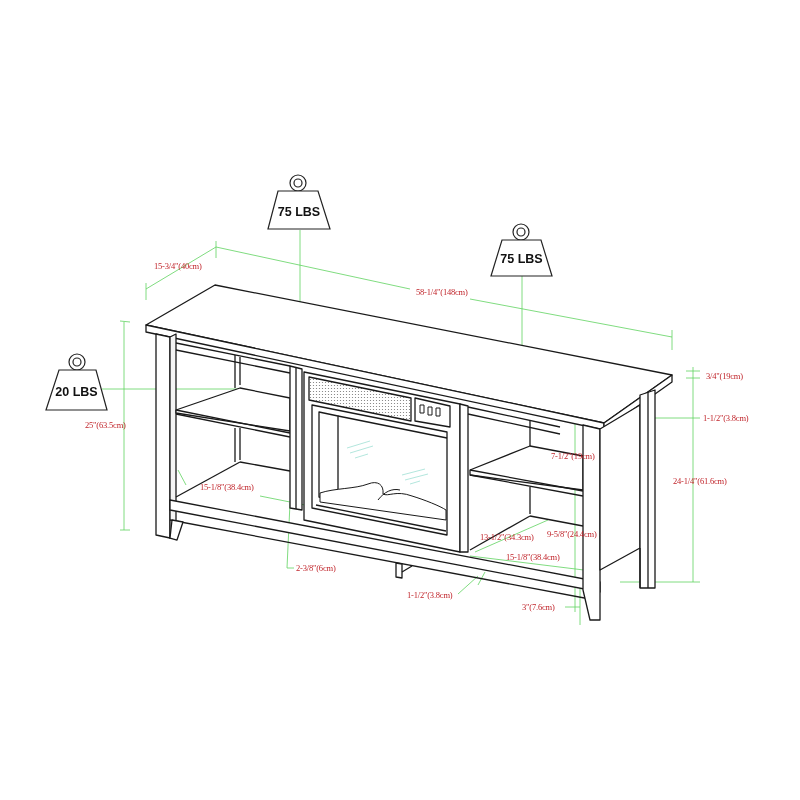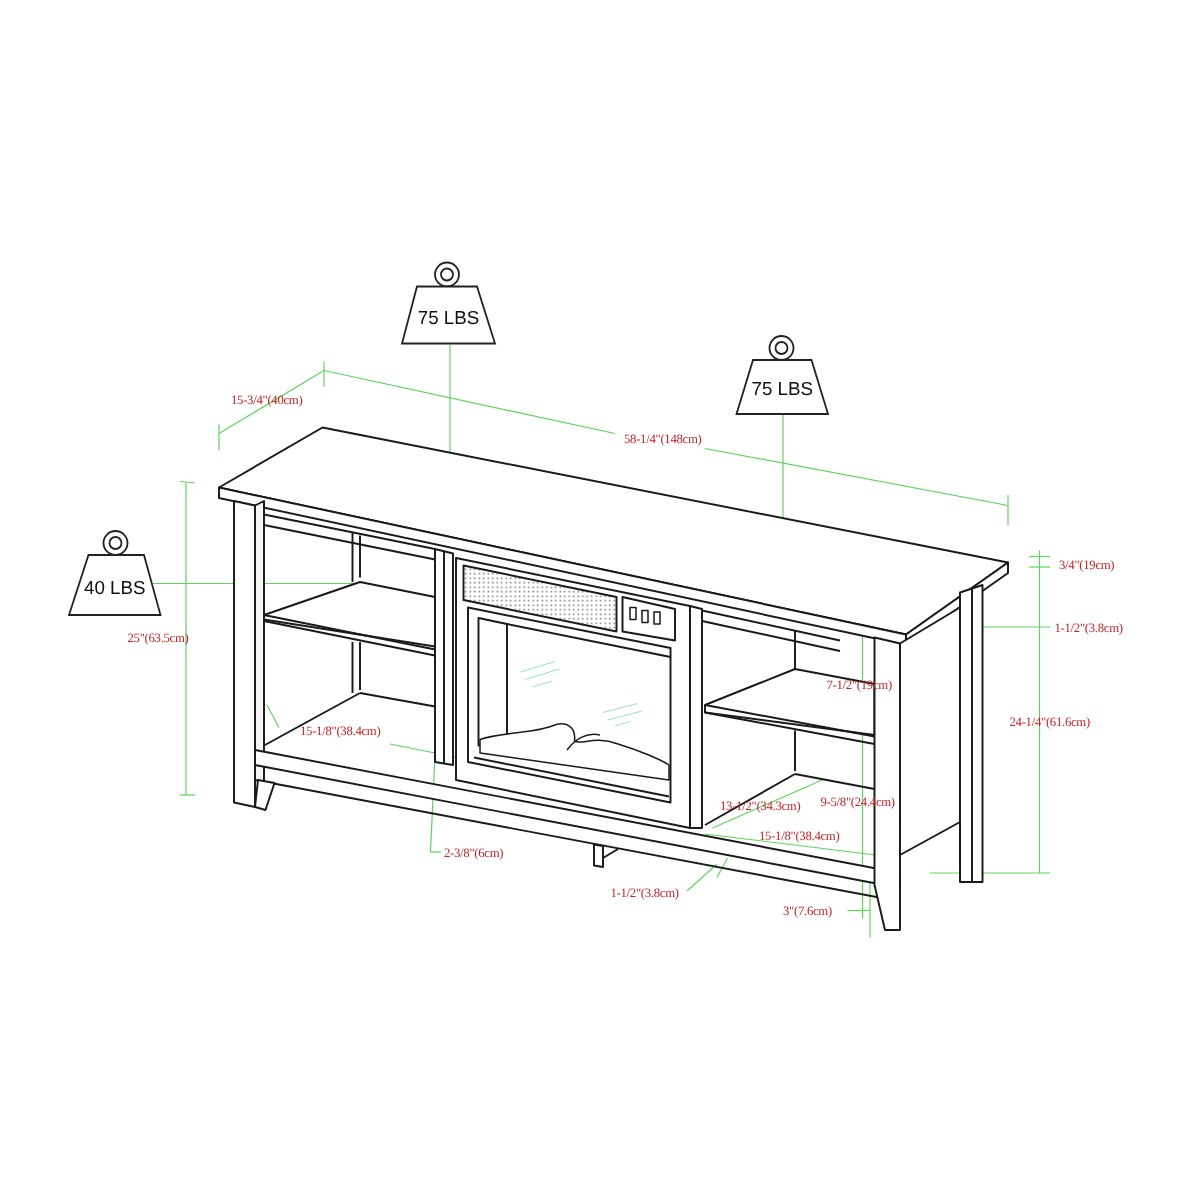--- a/index.html
+++ b/index.html
@@ -11,21 +11,21 @@
       font-family: "Liberation Serif", serif;
       font-size: 8.5px;
       color: #c0242a;
       white-space: nowrap;
       line-height: 1;
       letter-spacing: -0.2px;
     }
     .weight-label {
       position: absolute;
       font-family: "Liberation Sans", sans-serif;
-      font-weight: normal;
+      font-weight: bold;
       font-size: 12.5px;
       color: #111;
       white-space: nowrap;
       line-height: 1;
       text-align: center;
     }
   </style>
 </head>
 <body>
 
@@ -178,21 +178,21 @@
     </g>
     <g stroke="#222" stroke-width="1.2" fill="#ffffff">
       <circle cx="77" cy="362" r="8"></circle>
       <circle cx="77" cy="362" r="4"></circle>
       <polygon points="59,370 96,370 107,410 46,410"></polygon>
     </g>
   </svg>
 
   <div class="weight-label" style="left:270px; top:206px; width:58px;">75 LBS</div>
   <div class="weight-label" style="left:493px; top:253px; width:57px;">75 LBS</div>
-  <div class="weight-label" style="left:48px; top:386px; width:57px;">40 LBS</div>
+  <div class="weight-label" style="left:48px; top:386px; width:57px;">20 LBS</div>
 
   <div class="dim-label" style="left:154px; top:262px;">15-3/4"(40cm)</div>
   <div class="dim-label" style="left:416px; top:288px;">58-1/4"(148cm)</div>
   <div class="dim-label" style="left:85px; top:421px;">25"(63.5cm)</div>
   <div class="dim-label" style="left:706px; top:372px;">3/4"(19cm)</div>
   <div class="dim-label" style="left:703px; top:414px;">1-1/2"(3.8cm)</div>
   <div class="dim-label" style="left:673px; top:477px;">24-1/4"(61.6cm)</div>
   <div class="dim-label" style="left:551px; top:452px;">7-1/2"(19cm)</div>
   <div class="dim-label" style="left:547px; top:530px;">9-5/8"(24.4cm)</div>
   <div class="dim-label" style="left:200px; top:483px;">15-1/8"(38.4cm)</div>

